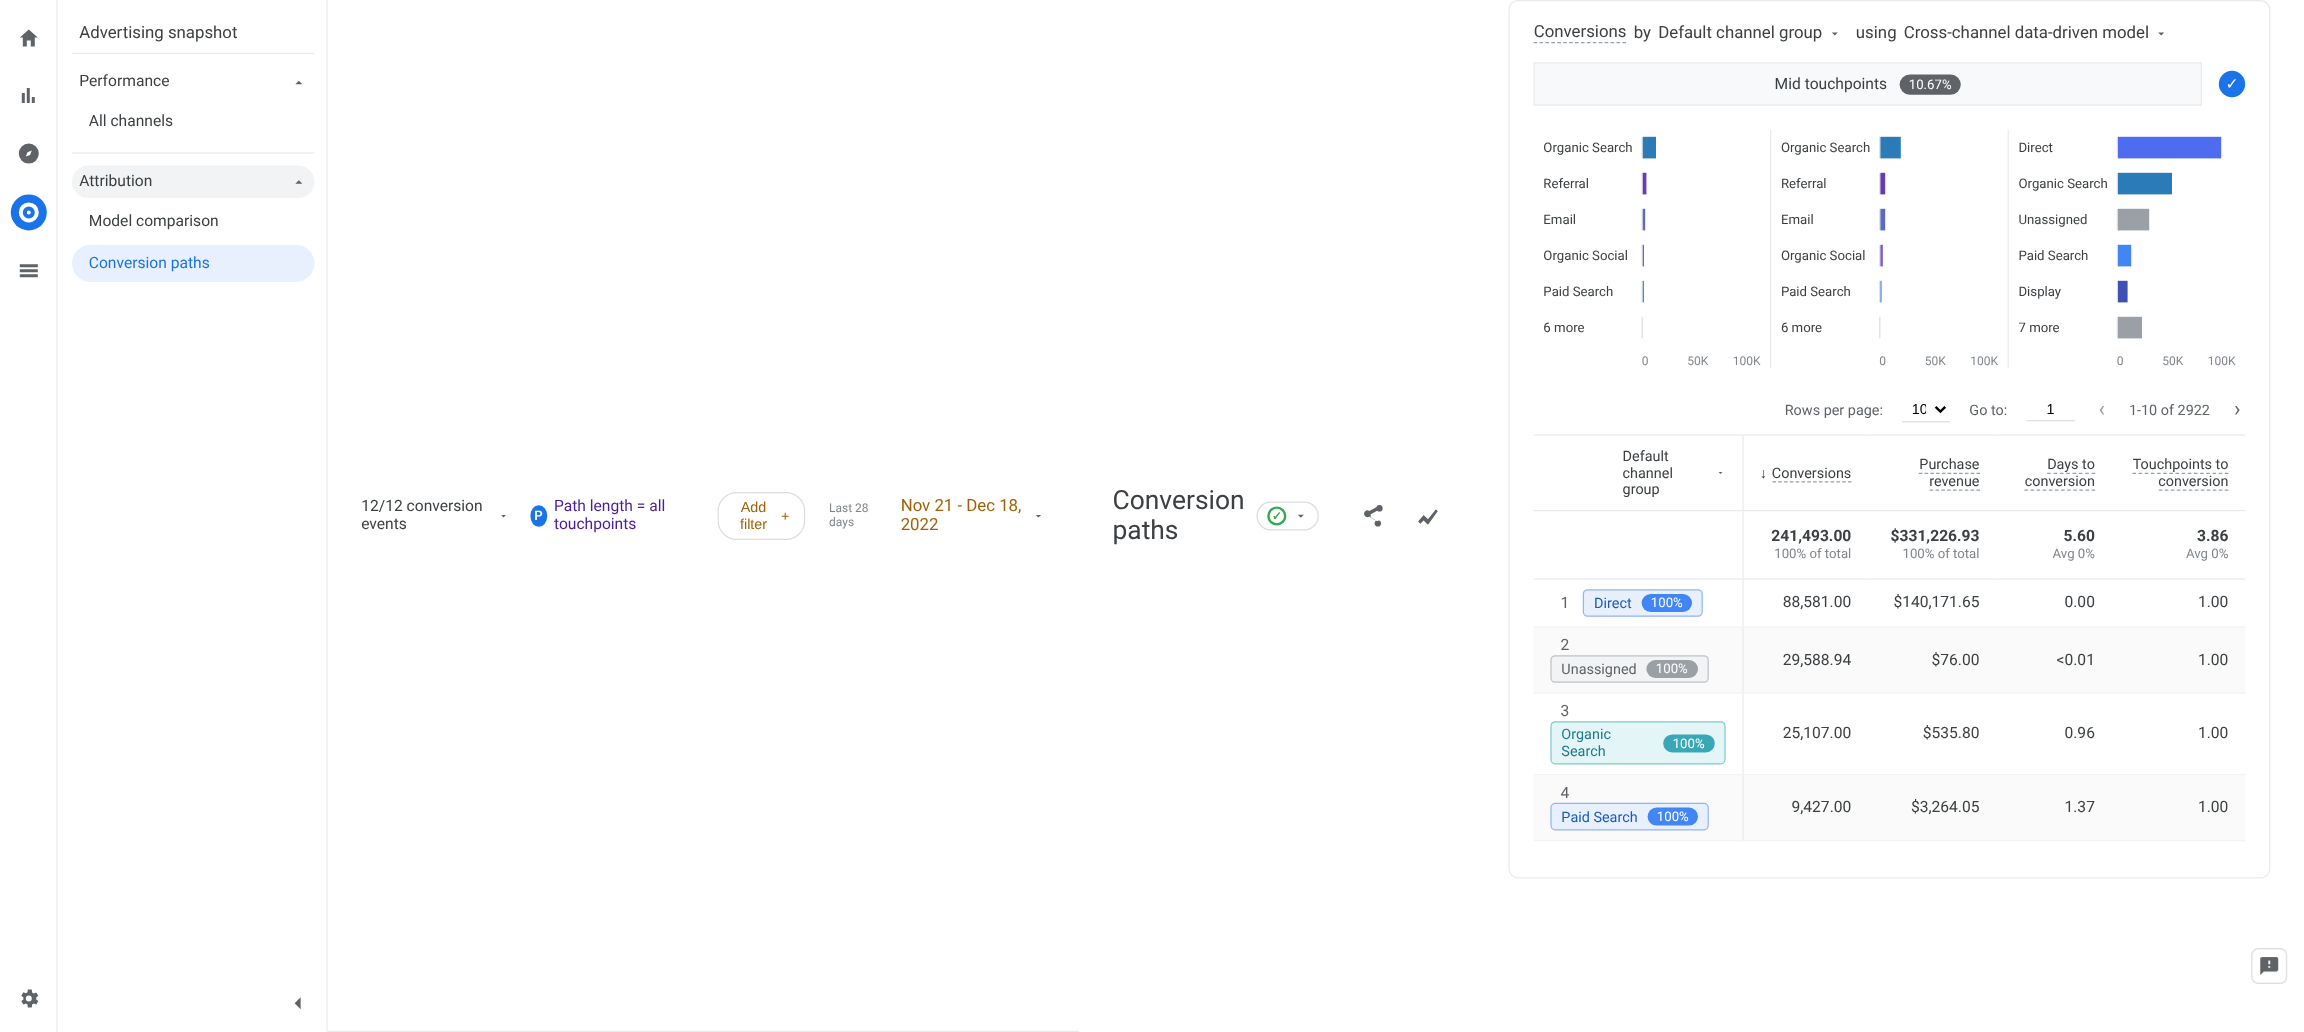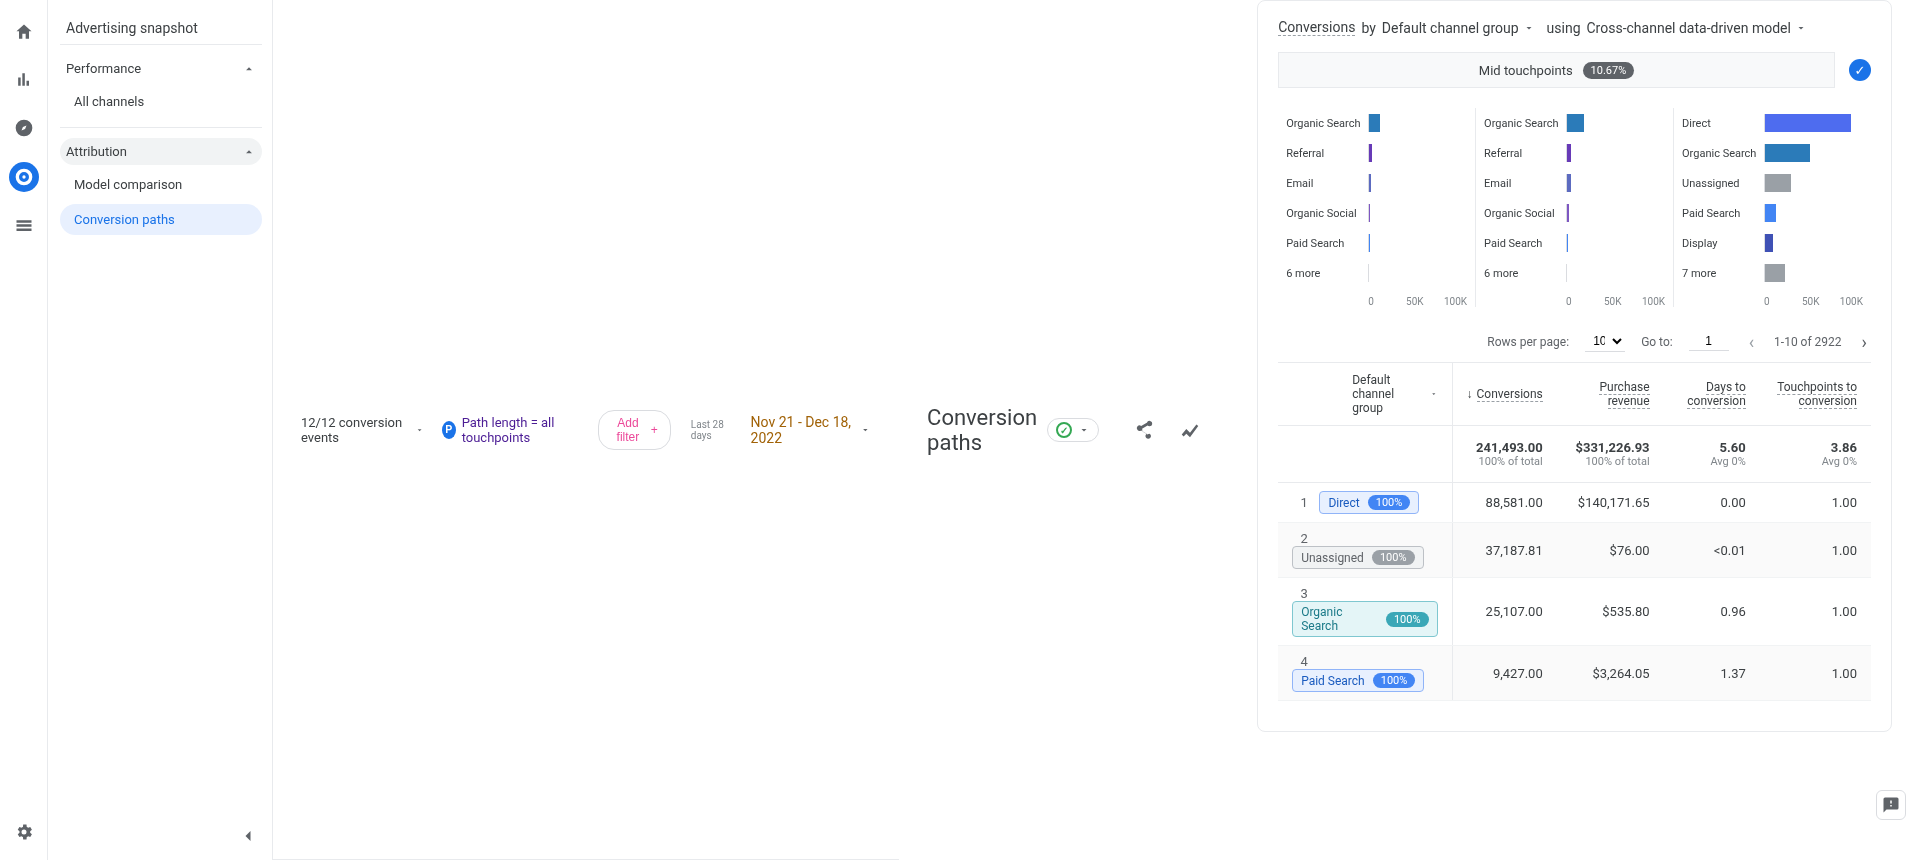--- a/index.html
+++ b/index.html
@@ -23,21 +23,21 @@
 .nav-item.selected { background: #e8f0fe; color: #1a73e8; }
 .chevron { width: 14px; height: 14px; fill: #5f6368; }
 .collapse-btn { position: absolute; bottom: 12px; right: 12px; width: 24px; height: 24px; display:flex; align-items:center; justify-content:center; cursor:pointer; }
 
 
 .main { flex: 1; display: flex; flex-direction: row; background: #fff; min-width: 0; }
 .topbar { display: flex; align-items: center; padding: 10px 28px; border-bottom: 1px solid #e8eaed; gap: 10px; }
 .conv-events { font-size: 13px; color: #3c4043; display: flex; align-items: center; gap: 4px; cursor: pointer; }
 .pill-p { width: 18px; height: 18px; background: #1a73e8; color:#fff; border-radius:50%; display:flex; align-items:center; justify-content:center; font-size:11px; font-weight:600; }
 .pl-text { font-size: 13px; color: #4c1d95; }
-.add-filter { border: 1px solid #dadce0; border-radius: 16px; padding: 5px 12px; font-size: 12px; color: #ec4899; display: flex; align-items: center; gap: 6px; cursor: pointer; background:#fff; }
+.add-filter { border: 1px solid #dadce0; border-radius: 16px; padding: 5px 12px; font-size: 12px; color: #a16207; display: flex; align-items: center; gap: 6px; cursor: pointer; background:#fff; }
 .topbar .sp { flex: 1; }
 .date-label { font-size: 10px; color: #80868b; margin-right: 6px; }
 .date-range { font-size: 14px; color: #a16207; display:flex; align-items:center; gap:6px; cursor:pointer; }
 
 .header-row { display: flex; align-items: center; padding: 16px 28px; gap: 10px; }
 .page-title { font-size: 22px; color: #3c4043; font-weight: 400; }
 .pill-check { border: 1px solid #dadce0; border-radius: 14px; padding: 3px 8px; display: flex; align-items: center; gap: 6px; cursor:pointer; }
 .check-circ { width: 16px; height: 16px; border-radius:50%; border:2px solid #34a853; display:flex; align-items:center; justify-content:center; }
 .check-circ::after { content:"✓"; color:#34a853; font-size:10px; font-weight:700; }
 .header-row .sp { flex: 1; }
@@ -408,21 +408,21 @@
             </tr>
           <tr class="datarow">
                 <td class="first"><span class="rownum">1</span> <span class="chip chip-direct">Direct <span class="pct-pill">100%</span></span></td>
                 <td>88,581.00</td>
                 <td>$140,171.65</td>
                 <td>0.00</td>
                 <td>1.00</td>
               </tr>
               <tr class="datarow">
                 <td class="first"><span class="rownum">2</span> <span class="chip chip-unassigned">Unassigned <span class="pct-pill">100%</span></span></td>
-                <td>37,187.81</td>
+                <td>29,588.94</td>
                 <td>$76.00</td>
                 <td>&lt;0.01</td>
                 <td>1.00</td>
               </tr>
               <tr class="datarow">
                 <td class="first"><span class="rownum">3</span> <span class="chip chip-organic">Organic Search <span class="pct-pill">100%</span></span></td>
                 <td>25,107.00</td>
                 <td>$535.80</td>
                 <td>0.96</td>
                 <td>1.00</td>

